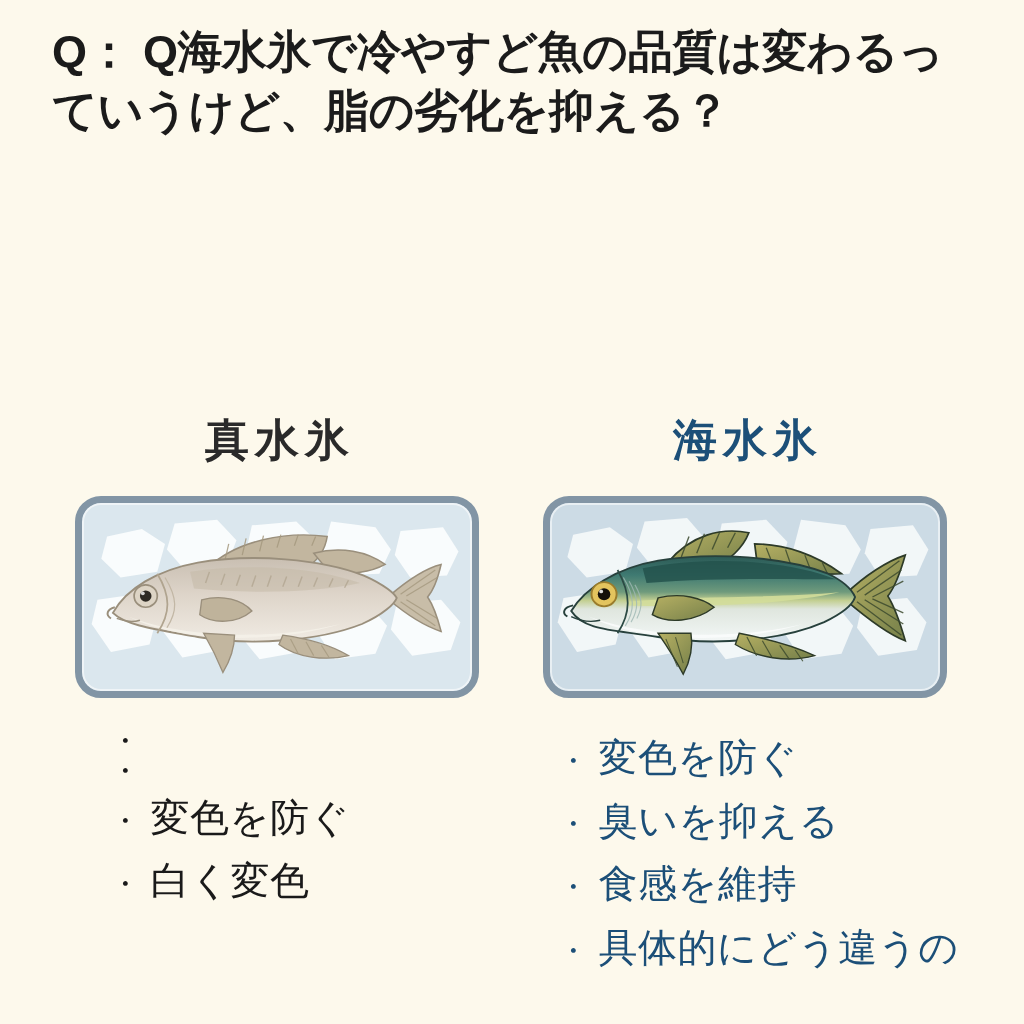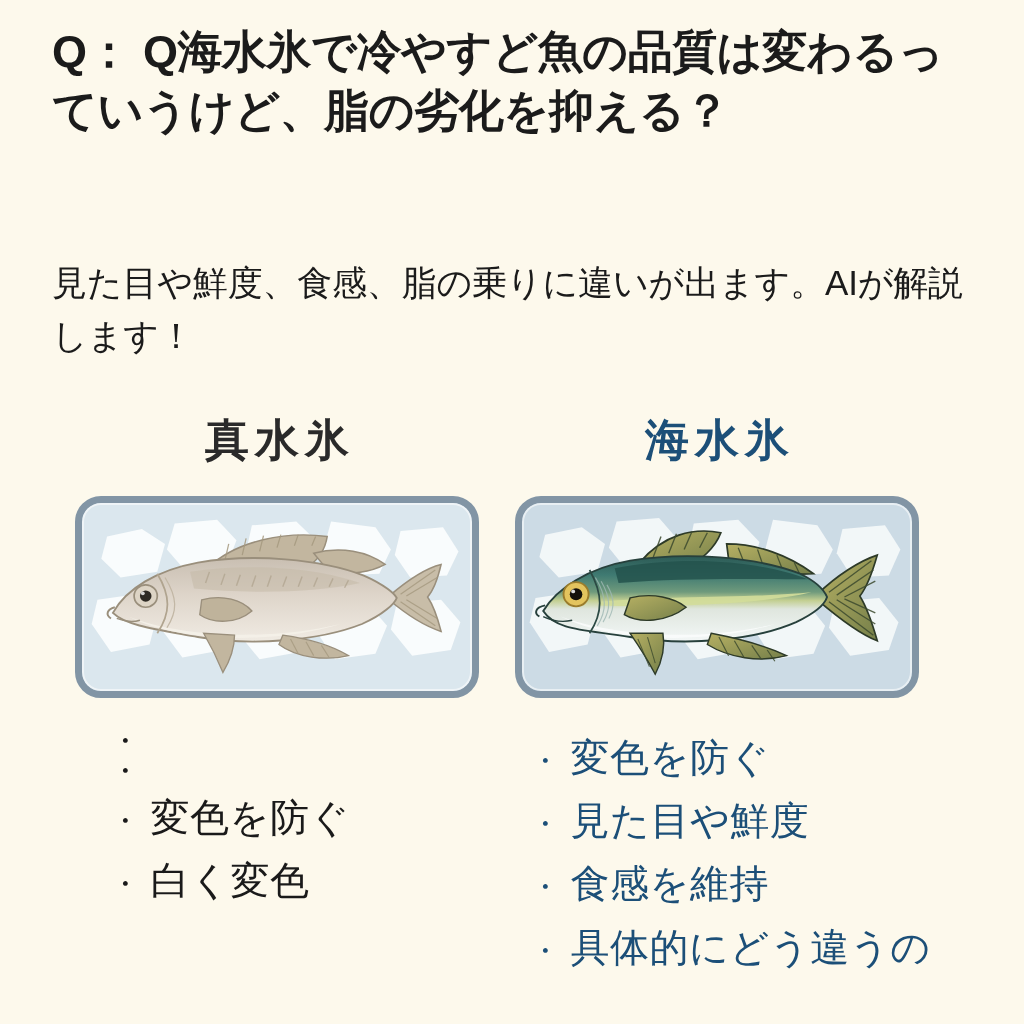--- a/index.html
+++ b/index.html
@@ -25,21 +25,21 @@
     position:absolute; left:52px; top:256px; width:930px;
     font-size:35px; font-weight:400; line-height:1.52;
     color:#1b1b1b; letter-spacing:-0.2px;
     white-space:pre-wrap;
   }
 
   
   .columns { position:absolute; left:0; top:418px; width:912px; height:606px;padding-left:45px; }
   .col { position:absolute; top:0; width:470px; }
   .col-left  { left:42px; }
-  .col-right { left:482px; }
+  .col-right { left:510px; }
 
   .col-title {
     text-align:center;
     font-size:44px; font-weight:700; line-height:1;
     letter-spacing:6px; padding-left:6px;
     height:62px;
   }
   .col-left  .col-title { color:#2a2a2a; }
   .col-right .col-title { color:#1c4f78; }
 
@@ -71,21 +71,20 @@
   .col-right .bullets li { color:#1c4f78; }
   .bullets .dot { flex:0 0 auto; margin-right:10px; font-size:30px; line-height:1; }
 </style>
 </head>
 <body>
 
 <div class="page">
 
   <div class="qa-head">Q： Q海水氷で冷やすど魚の品質は変わるっていうけど、脂の劣化を抑える？</div>
 
-  <div class="qa-lead">見た目や鮮度、食感、脂の乗りに違いが出ます。AIが解説します！</div>
 
   <div class="columns">
 
     <div class="col col-left">
 
       <div class="col-title">真水氷</div>
 
       <div class="tray tray-left">
         <svg viewBox="0 0 404 202" preserveAspectRatio="none">
           <defs>
@@ -295,21 +294,21 @@
         </svg>
       </div>
 
       <ul class="bullets">
         <li>
           <span class="dot">・</span>
           <span>変色を防ぐ</span>
         </li>
         <li>
           <span class="dot">・</span>
-          <span>見た目や鮮度</span>
+          <span>臭いを抑える</span>
         </li>
         <li>
           <span class="dot">・</span>
           <span>食感を維持</span>
         </li>
         <li>
           <span class="dot">・</span>
           <span>具体的にどう違うの</span>
         </li>
       </ul>

